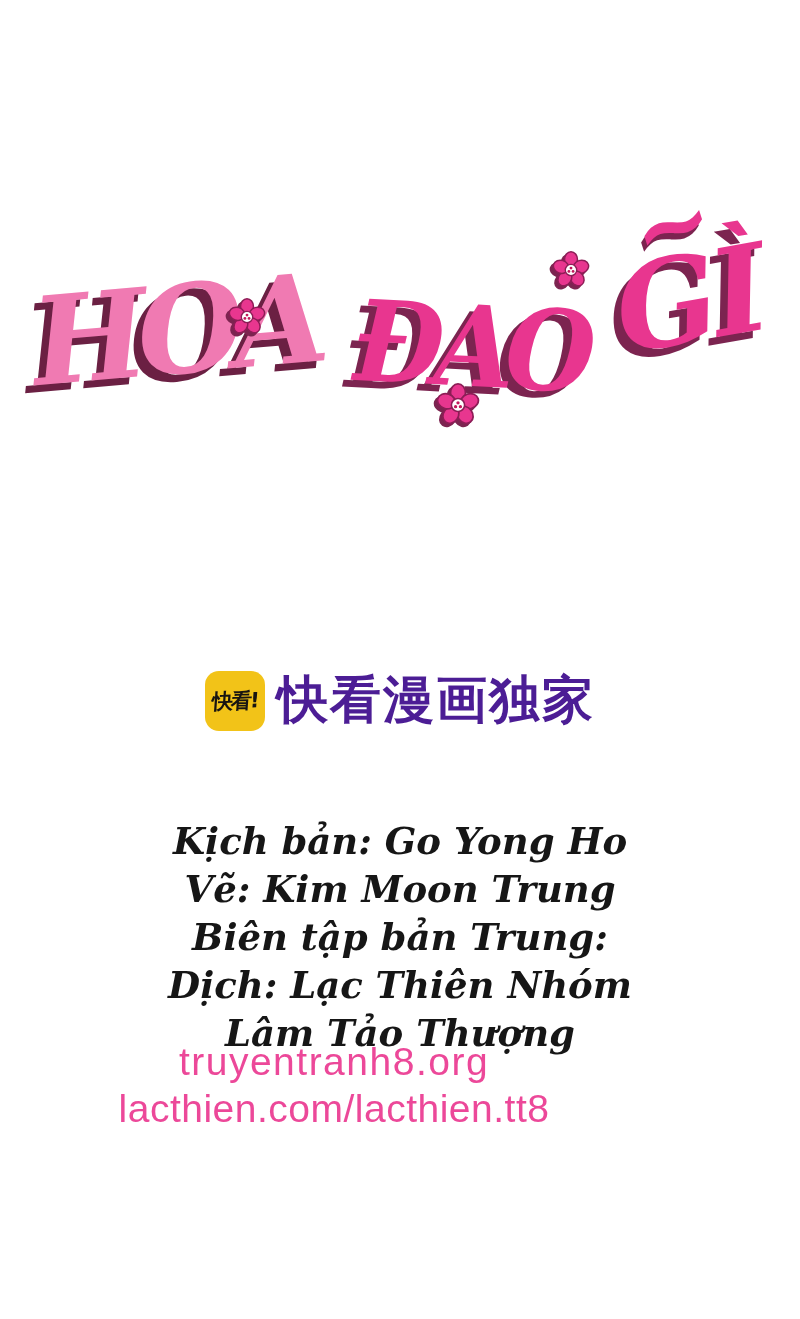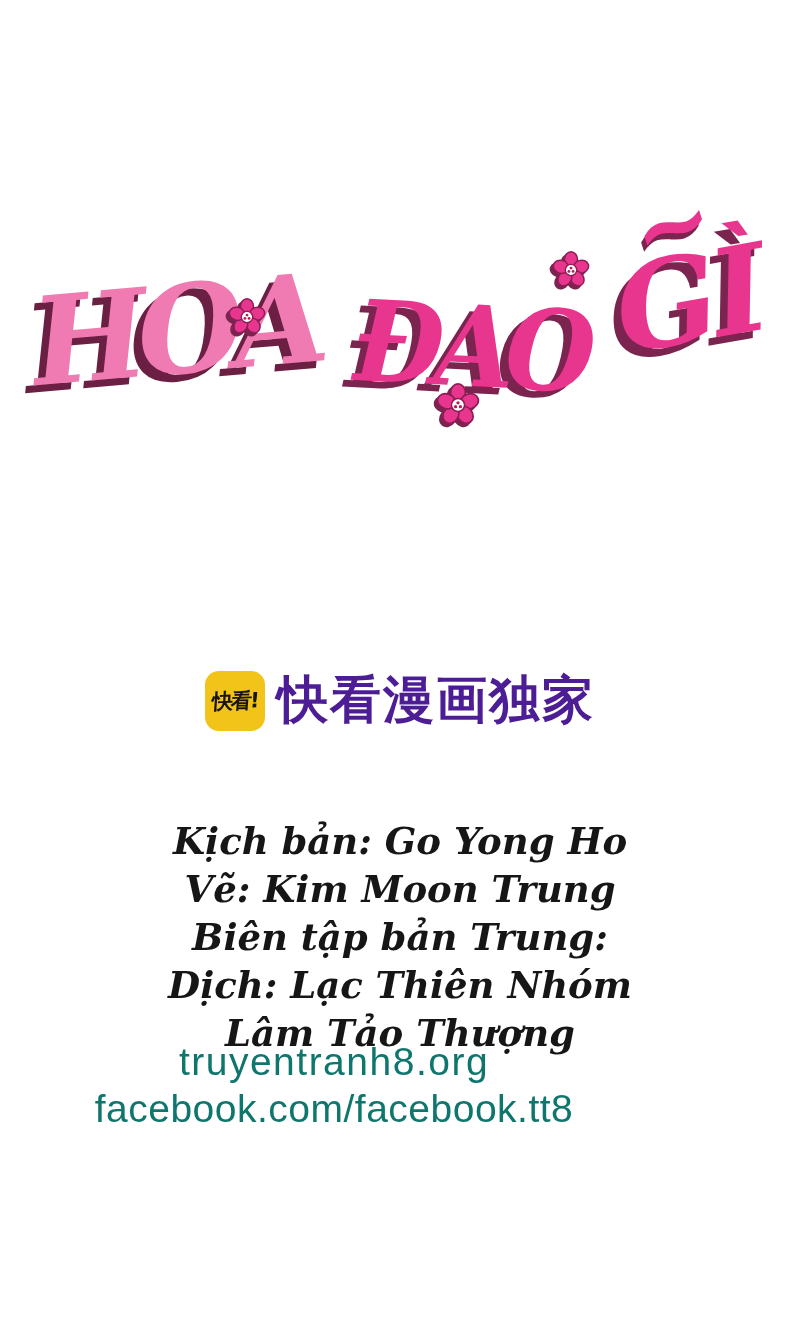--- a/index.html
+++ b/index.html
@@ -130,21 +130,21 @@
   }
 
   
   .links {
     position: absolute;
     top: 1038px;
     left: 0;
     width: 668px;
     text-align: center;
     font-family: "Liberation Sans", "DejaVu Sans", sans-serif;
-    color: #0f766e;
+    color: #ec4899;
   }
   .site-line { font-size: 39px; line-height: 47px; letter-spacing: 1.5px; }
   .fb-line   { font-size: 39px; line-height: 47px; letter-spacing: 0.5px; }
 </style>
 </head>
 <body>
 
 <svg width="0" height="0" style="position:absolute" aria-hidden="true">
   <defs>
     <g id="flower-def">
@@ -189,16 +189,16 @@
   <div class="credits">
     <div class="credit-line">Kịch bản: Go Yong Ho</div>
     <div class="credit-line">Vẽ: Kim Moon Trung</div>
     <div class="credit-line">Biên tập bản Trung:</div>
     <div class="credit-line">Dịch: Lạc Thiên Nhóm</div>
     <div class="credit-line">Lâm Tảo Thượng</div>
   </div>
 
   <div class="links">
     <div class="site-line">truyentranh8.org</div>
-    <div class="fb-line">facebook.com/facebook.tt8</div>
+    <div class="fb-line">lacthien.com/lacthien.tt8</div>
   </div>
 
 </div>
 
 </body></html>

